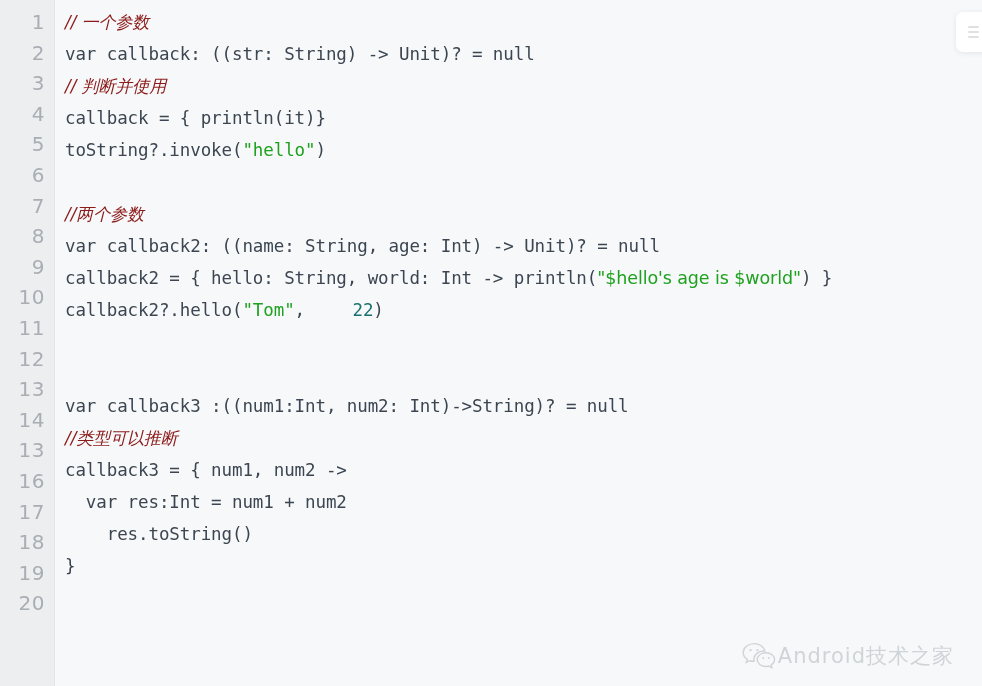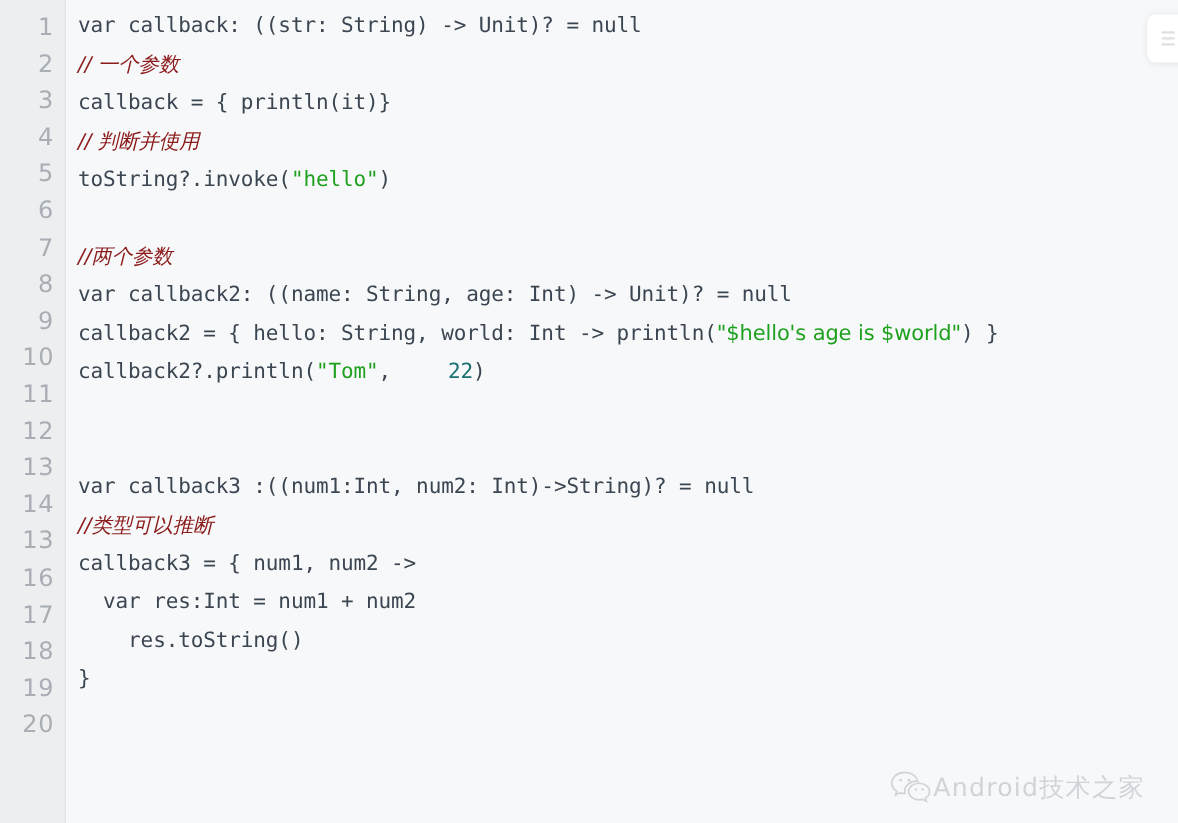--- a/index.html
+++ b/index.html
@@ -168,30 +168,30 @@
         <div class="lineno">16</div>
         <div class="lineno">17</div>
         <div class="lineno">18</div>
         <div class="lineno">19</div>
         <div class="lineno">20</div>
       </div>
   </div>
 
   <div class="code-area">
     <div class="code-inner">
+        <div class="code-line"><span class="tok-cmt">// 一个参数</span></div>
         <div class="code-line"><span class="tok-plain">var callback: ((str: String) -&gt; Unit)? = null</span></div>
-        <div class="code-line"><span class="tok-cmt">// 一个参数</span></div>
+        <div class="code-line"><span class="tok-cmt">// 判断并使用</span></div>
         <div class="code-line"><span class="tok-plain">callback = { println(it)}</span></div>
-        <div class="code-line"><span class="tok-cmt">// 判断并使用</span></div>
         <div class="code-line"><span class="tok-plain">toString?.invoke(</span><span class="tok-str">"hello"</span><span class="tok-plain">)</span></div>
         <div class="code-line blank"> </div>
         <div class="code-line"><span class="tok-cmt">//两个参数</span></div>
         <div class="code-line"><span class="tok-plain">var callback2: ((name: String, age: Int) -&gt; Unit)? = null</span></div>
         <div class="code-line"><span class="tok-plain">callback2 = { hello: String, world: Int -&gt; println(</span><span class="tok-str-prop">"$hello's age is $world"</span><span class="tok-plain">) }</span></div>
-        <div class="code-line"><span class="tok-plain">callback2?.println(</span><span class="tok-str">"Tom"</span><span class="tok-plain">, </span><span class="tok-num">22</span><span class="tok-plain">)</span></div>
+        <div class="code-line"><span class="tok-plain">callback2?.hello(</span><span class="tok-str">"Tom"</span><span class="tok-plain">, </span><span class="tok-num">22</span><span class="tok-plain">)</span></div>
         <div class="code-line blank"> </div>
         <div class="code-line blank"> </div>
         <div class="code-line"><span class="tok-plain">var callback3 :((num1:Int, num2: Int)-&gt;String)? = null</span></div>
         <div class="code-line"><span class="tok-cmt">//类型可以推断</span></div>
         <div class="code-line"><span class="tok-plain">callback3 = { num1, num2 -&gt;</span></div>
         <div class="code-line"><span class="tok-plain">  var res:Int = num1 + num2</span></div>
         <div class="code-line"><span class="tok-plain">    res.toString()</span></div>
         <div class="code-line"><span class="tok-plain">}</span></div>
         <div class="code-line blank"> </div>
       </div>

